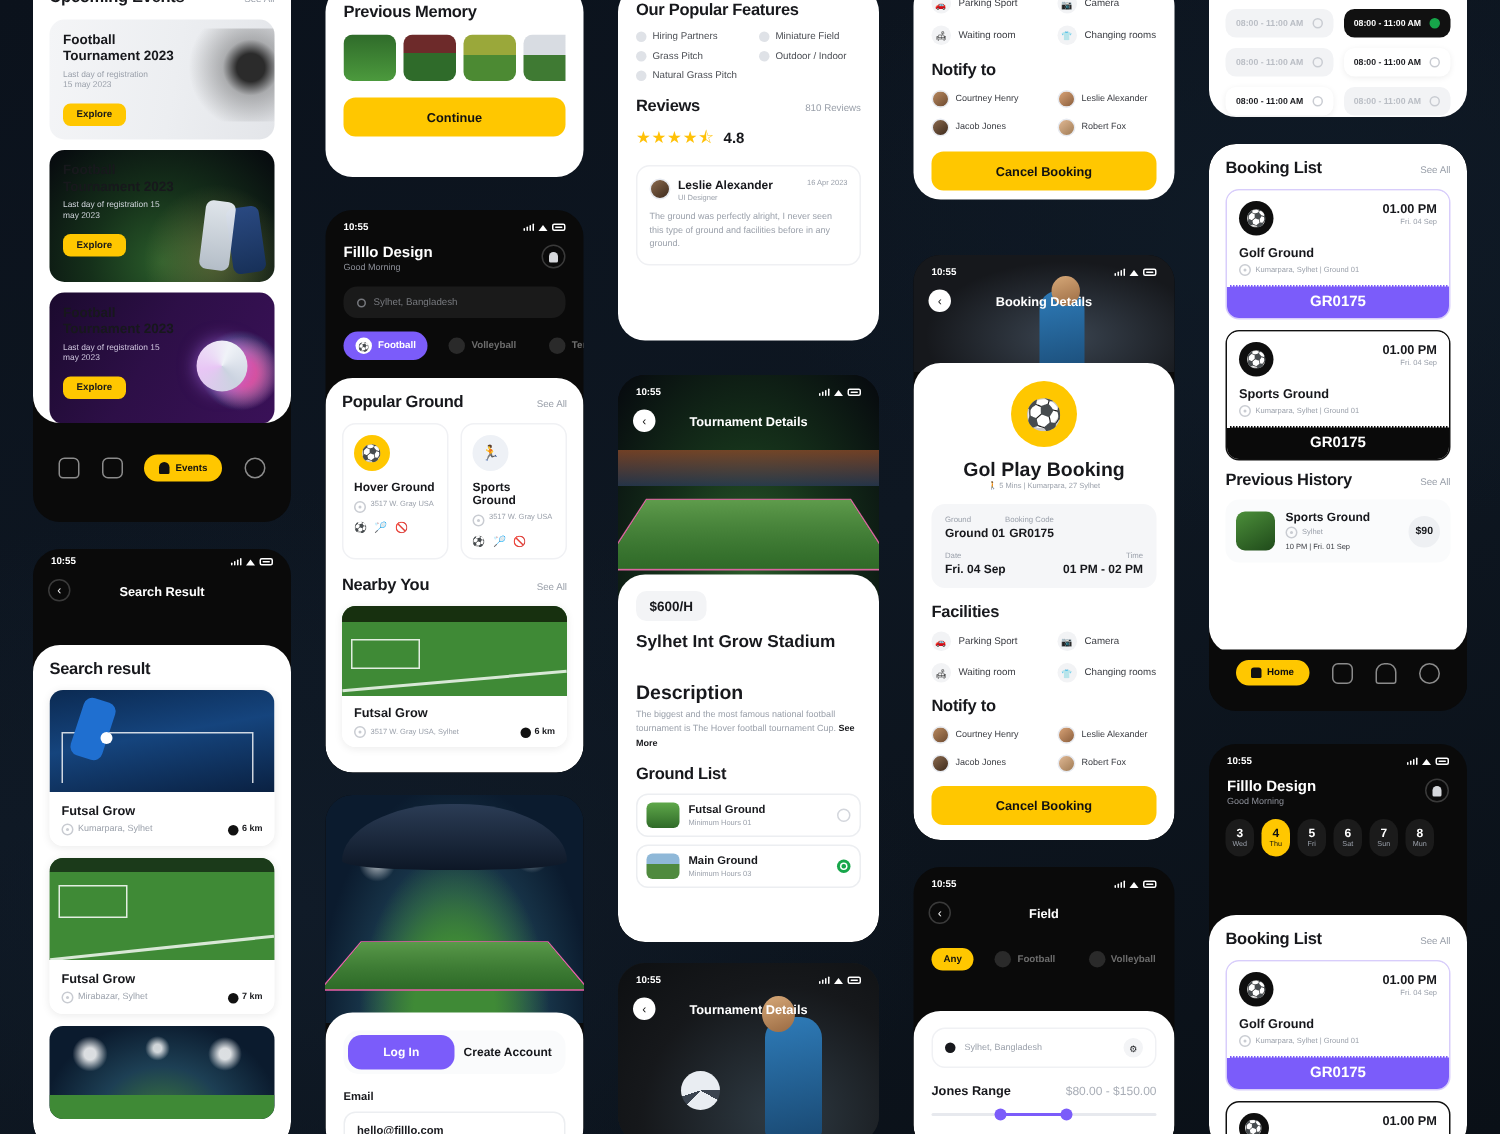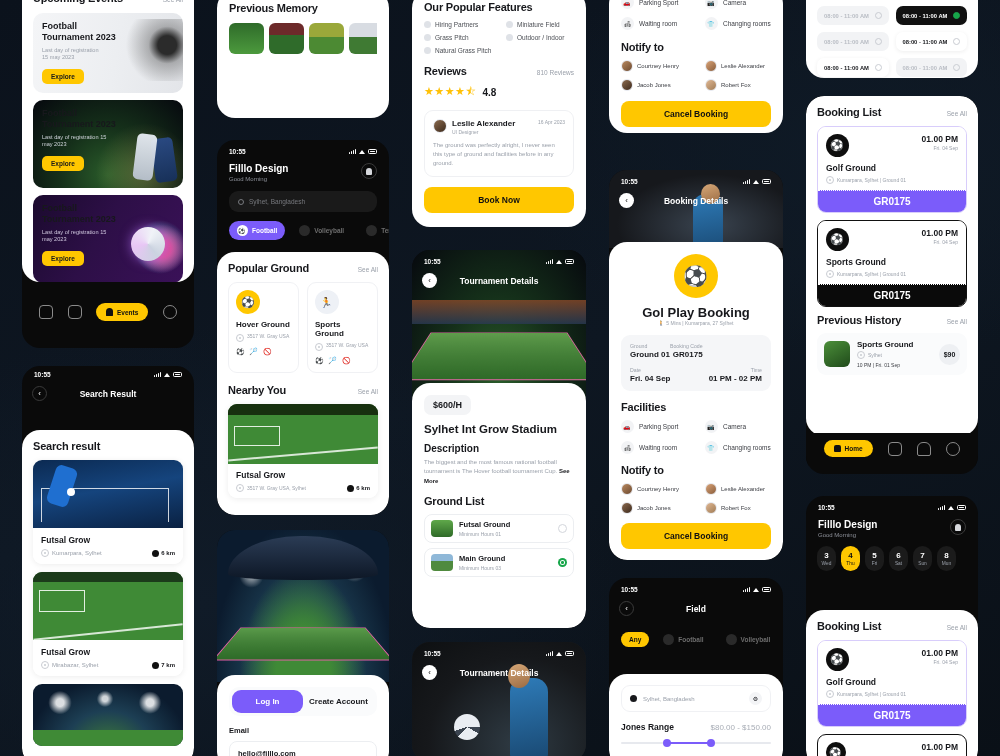--- a/index.html
+++ b/index.html
@@ -291,20 +291,21 @@
   </div>
 
   <div class="white-sheet" style="left:217px; top:-10px; width:172px; height:128px; padding:12px 12px;">
     <div class="h-title">Previous Memory</div>
     <div style="display:flex; gap:5px; margin-top:9px; overflow:hidden;">
       <div class="memthumb grass" style="background:linear-gradient(180deg,#2f6b2a,#4c9a3d);"></div>
       <div class="memthumb" style="background:linear-gradient(180deg,#6d2a2a 0 40%, #2f6b2a 40% 100%);"></div>
       <div class="memthumb" style="background:linear-gradient(180deg,#9aa83a 0 45%, #4c8a33 45% 100%);"></div>
       <div class="memthumb" style="background:linear-gradient(180deg,#d8dce2 0 45%, #3f7a33 45% 100%);"></div>
     </div>
+    <div class="ybtn" style="margin-top:11px;">Continue</div>
   </div>
 
   <div class="screen" style="left:217px; top:140px; width:172px; height:375px;">
     <div class="statusbar" style="padding-top:8px;">
       <span>10:55</span>
       <span class="sb-icons">
         <span class="bars">
             <i></i>
             <i></i>
             <i></i>
@@ -467,21 +468,20 @@
       <div style="display:flex; align-items:flex-start; gap:5px;">
         <span class="avatar c" style="width:14px;height:14px;"></span>
         <span style="flex:1;">
           <span style="font-size:8px; font-weight:bold; display:block;">Leslie Alexander</span>
           <span class="xtiny muted" style="display:block;margin-top:1px;">UI Designer</span>
         </span>
         <span class="xtiny muted">16 Apr 2023</span>
       </div>
       <div class="tiny muted" style="line-height:1.5; margin-top:6px;">The ground was perfectly alright, I never seen this type of ground and facilities before in any ground.</div>
     </div>
-    <div class="ybtn" style="margin-top:10px;">Book Now</div>
   </div>
 
   <div class="screen" style="left:412px; top:250px; width:174px; height:378px;">
     <div class="stadnight" style="position:absolute; inset:0 0 auto 0; height:148px;">
       <div style="position:absolute; left:6px; right:6px; bottom:14px; height:64px;
         background:linear-gradient(180deg,#5f9c4c,#2f6a28); transform:perspective(120px) rotateX(44deg); border:1.5px solid rgba(232,95,168,.9);"></div>
       <div style="position:absolute; left:0; right:0; top:50px; height:24px; background:linear-gradient(180deg,#8a4a2a,#2a3a55); opacity:.8;"></div>
     </div>
     <div class="statusbar" style="position:relative; padding-top:8px;">
       <span>10:55</span>
@@ -499,21 +499,21 @@
     <div class="navhdr" style="position:relative; padding-top:6px;">
       <div class="backbtn light">‹</div>
       <div class="navtitle">Tournament Details</div>
     </div>
 
     <div class="white-sheet" style="left:0; top:133px; width:174px; height:245px; padding:11px 12px;">
       <div style="display:inline-block; background:#f3f4f6; border-radius:7px; padding:5px 9px; font-size:9px; font-weight:bold;">
         <span>$600/H</span>
       </div>
       <div style="font-size:11.5px; font-weight:bold; margin-top:8px;">Sylhet Int Grow Stadium</div>
-      <div style="font-size:10px; font-weight:bold; margin-top:8px;">Description</div>
+      <div style="font-size:13px; font-weight:bold; margin-top:20px;">Description</div>
       <div class="tiny muted" style="line-height:1.55; margin-top:4px;">
         <span>The biggest and the most famous national football tournament is The Hover football tournament Cup.</span>
         <span style="color:#17181c;font-weight:bold;">See More</span>
       </div>
       <div class="h-title" style="margin-top:9px;">Ground List</div>
       <div style="margin-top:7px;">
         <div class="groundrow">
           <div class="gthumb" style="background:linear-gradient(180deg,#5fa84a,#2f6a28);"></div>
           <div style="flex:1;">
             <div style="font-size:7.5px;font-weight:bold;">Futsal Ground</div>

